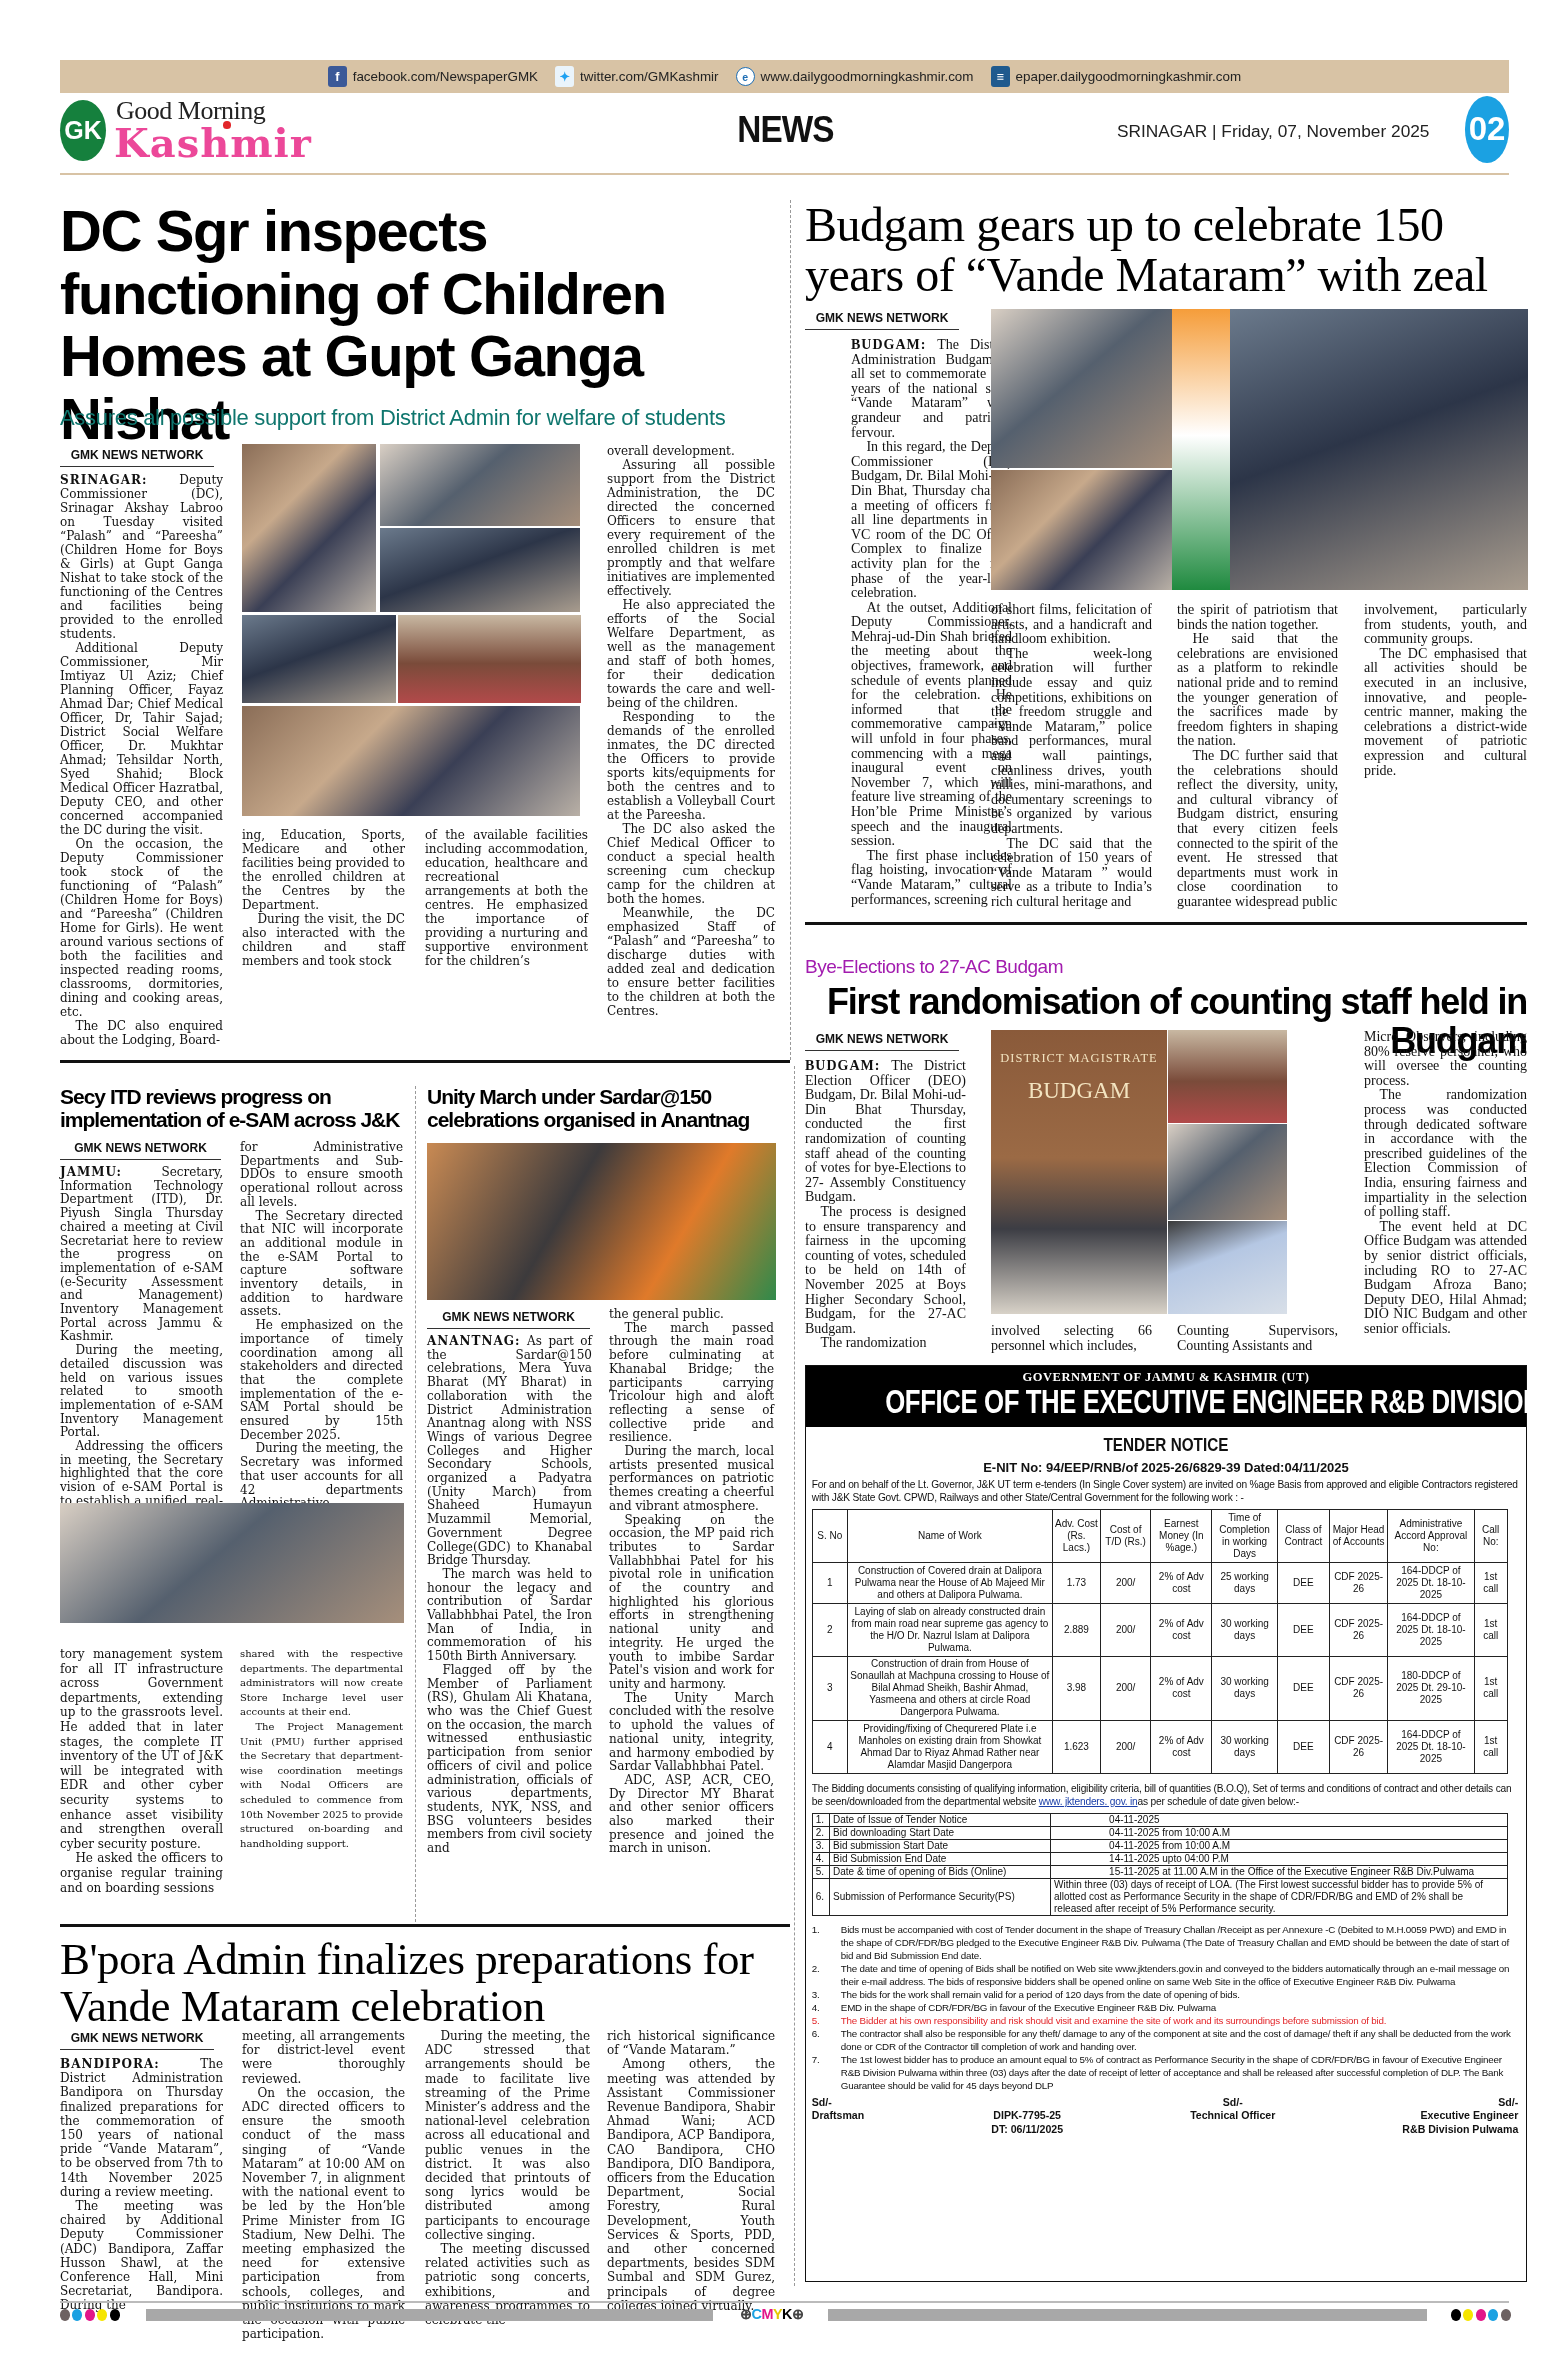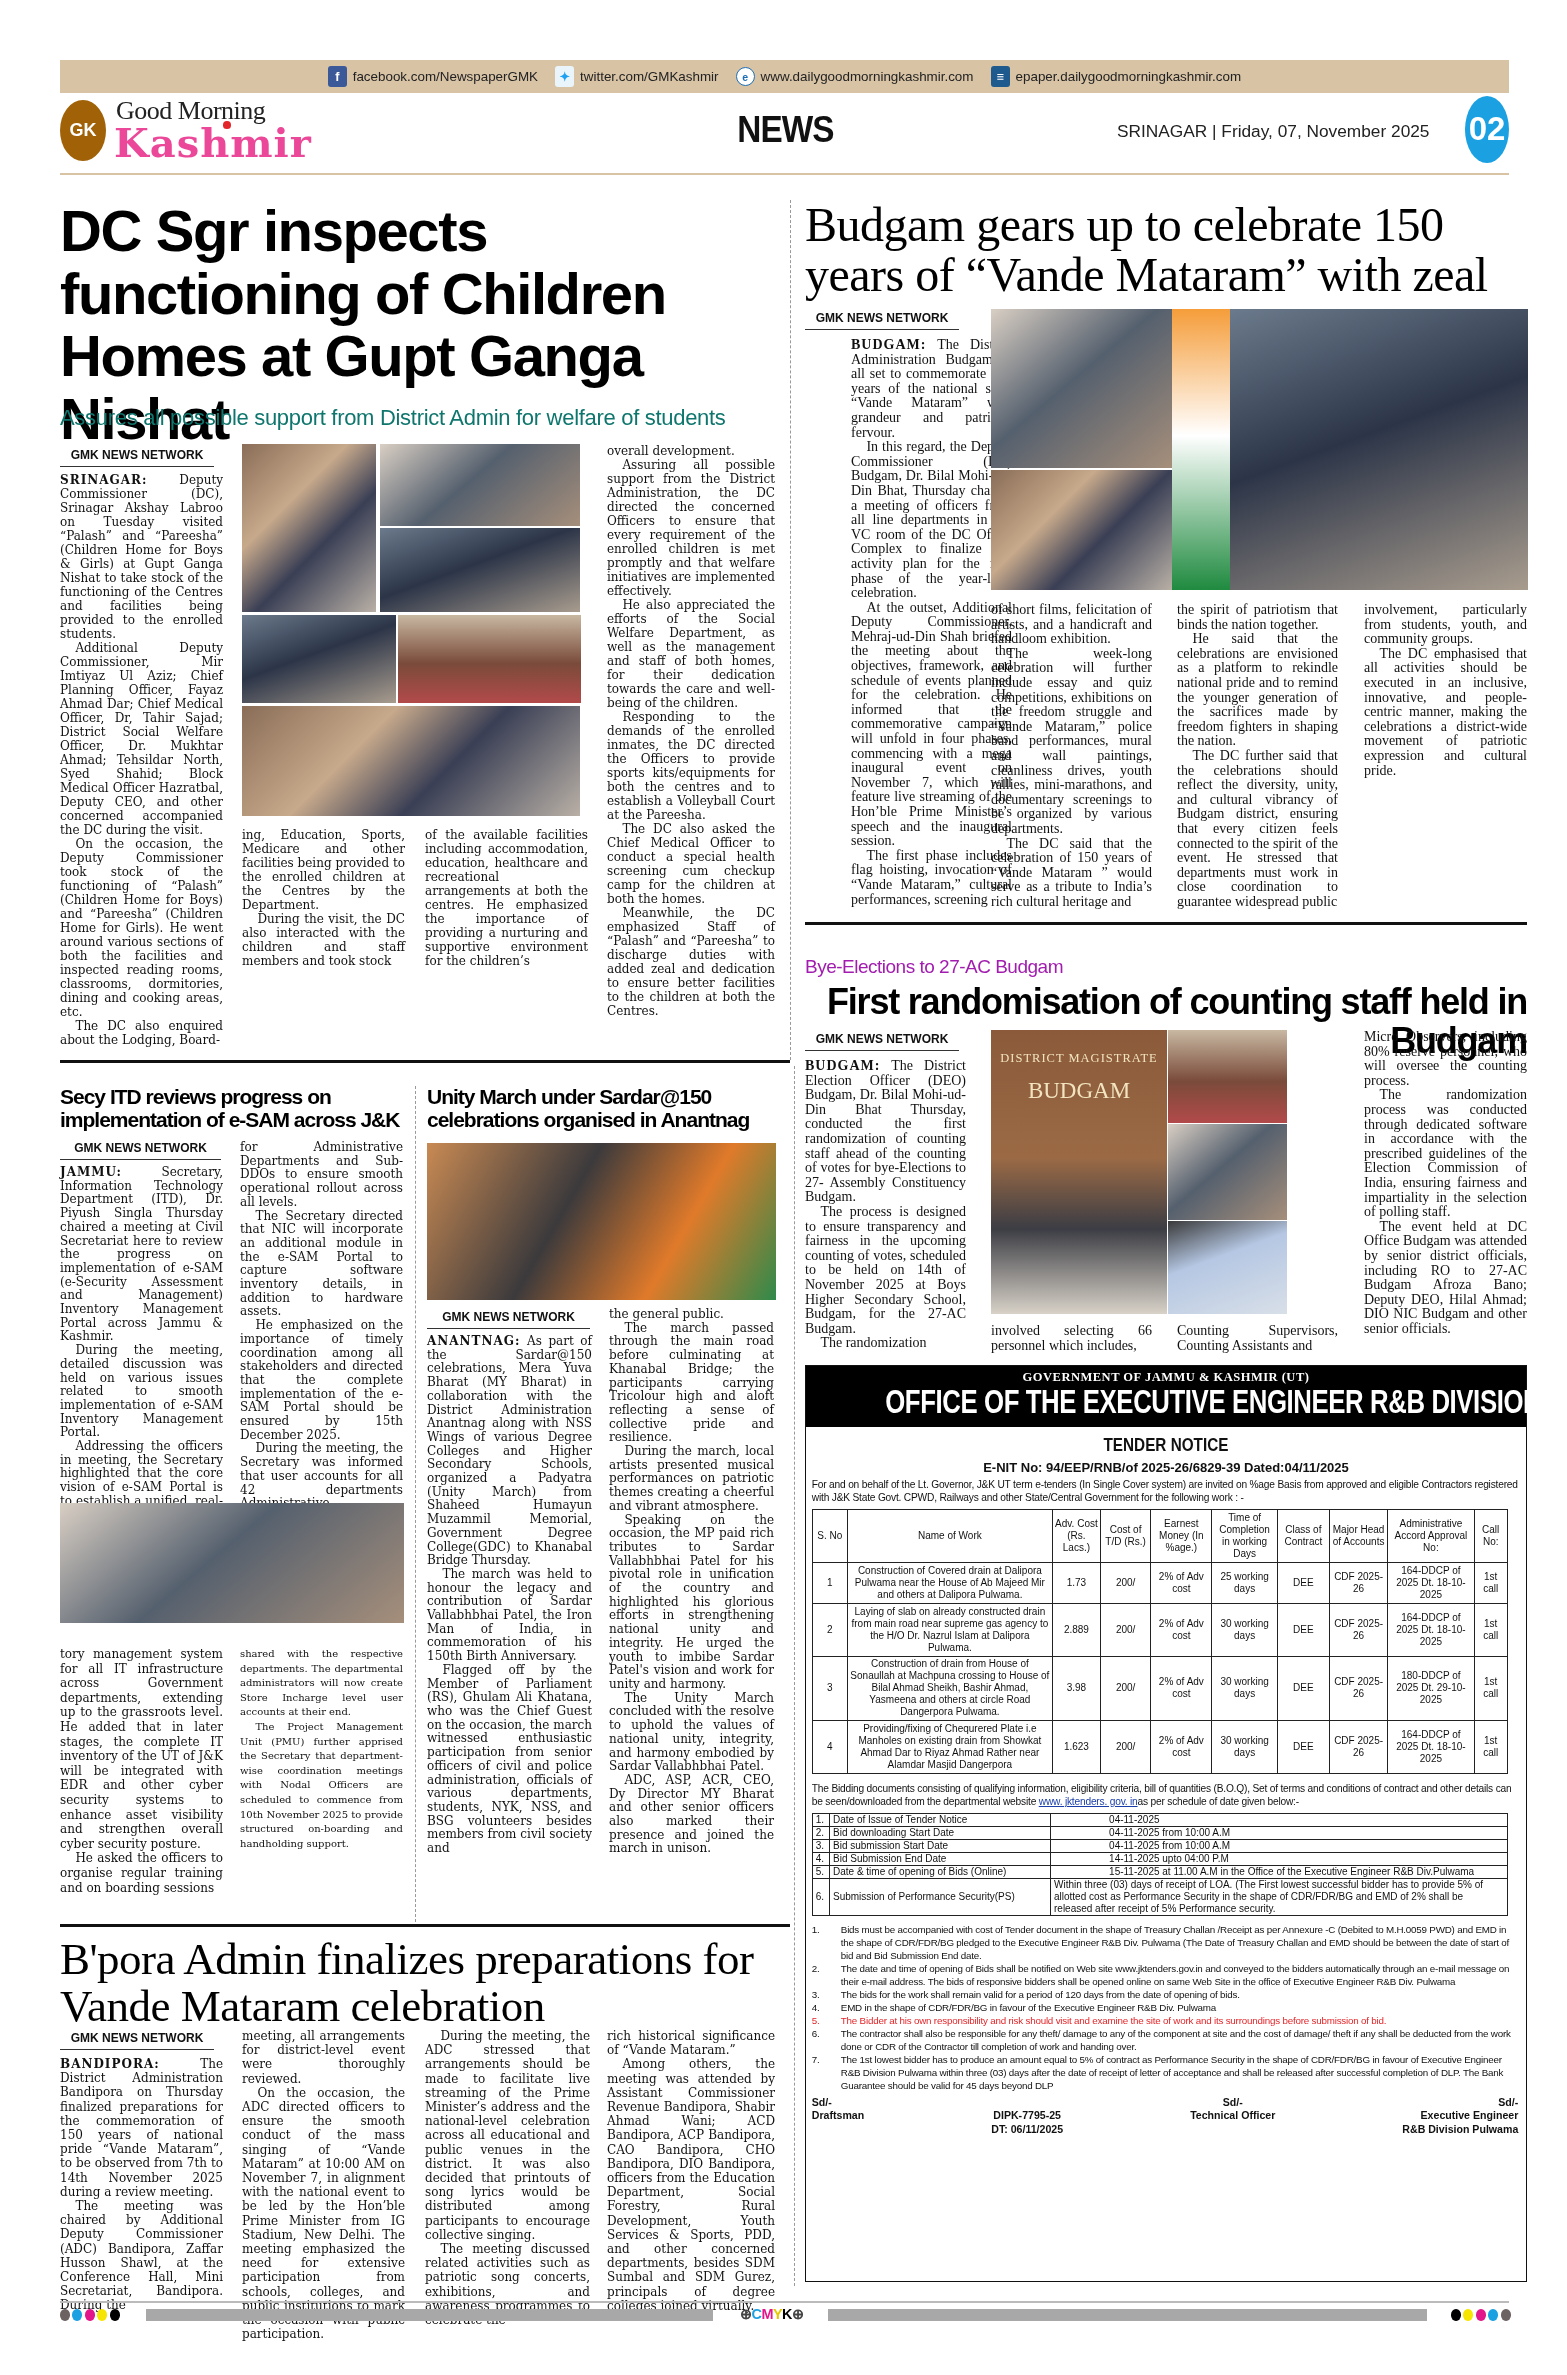--- a/index.html
+++ b/index.html
@@ -12,21 +12,21 @@
   .social-bar { left: 60px; top: 60px; width: 1449px; height: 33px; background: #d8c3a5; display: flex; align-items: center; justify-content: center; gap: 17.3px; font-family: "Liberation Sans", sans-serif; font-size: 13.4px; color: #222; }
   .social-item { display: flex; align-items: center; gap: 5.8px; }
   .soc-icon { width: 19px; height: 21px; border-radius: 2.9px; display: inline-flex; align-items: center; justify-content: center; color: #fff; font-weight: bold; font-size: 12.5px; font-family: "Liberation Sans", sans-serif; }
   .ic-fb { background: #3b5998; }
   .ic-tw { background: #eaf4fb; color: #1da1f2; }
   .ic-web { background: #fff; color: #1f6fb5; border-radius: 50%; border: 1.9px solid #1f6fb5; width: 19px; height: 19px; font-size: 10.6px; }
   .ic-ep { background: #1f5a8e; }
 
   
   .masthead { left: 60px; top: 92px; width: 1449px; height: 83px; border-bottom: 2.9px solid #d8c3a5; }
-  .logo-circle { left: 0; top: 7.7px; width: 46px; height: 61px; border-radius: 50%; background: #a16207; color: #fff; font-family: "Liberation Sans", sans-serif; font-weight: bold; font-size: 18px; display: flex; align-items: center; justify-content: center; }
+  .logo-circle { left: 0; top: 7.7px; width: 46px; height: 61px; border-radius: 50%; background: #15803d; color: #fff; font-family: "Liberation Sans", sans-serif; font-weight: bold; font-size: 25px; display: flex; align-items: center; justify-content: center; }
   .logo-top { left: 56px; top: 3.8px; font-family: "Liberation Serif", serif; font-size: 26px; color: #222; letter-spacing: -0.5px; }
   .logo-bottom { left: 54px; top: 27px; font-family: "DejaVu Serif", serif; font-size: 40px; font-weight: bold; color: #ec4899; letter-spacing: 1px; }
   .logo-dot { left: 163px; top: 29px; width: 7.7px; height: 7.7px; border-radius: 50%; background: #e2262a; }
   .section-title { left: 672px; top: 17.3px; font-family: "Liberation Sans", sans-serif; font-size: 37px; font-weight: bold; transform: scaleX(0.9); letter-spacing: -1px; }
   .dateline { left: 1057px; top: 29px; font-family: "Liberation Sans", sans-serif; font-size: 17.3px; color: #222; }
   .page-no { left: 1405px; top: 3.8px; width: 44px; height: 67px; border-radius: 50%; background: #1ba1e2; color: #fff; font-family: "Liberation Sans", sans-serif; font-weight: bold; font-size: 33px; display: flex; align-items: center; justify-content: center; }
 
   
   .headline-sans { font-family: "Liberation Sans", sans-serif; font-weight: bold; color: #000; letter-spacing: -1.4px; line-height: 1.08; }
   .headline-serif { font-family: "Liberation Serif", serif; color: #000; line-height: 1.05; letter-spacing: -0.5px; }

